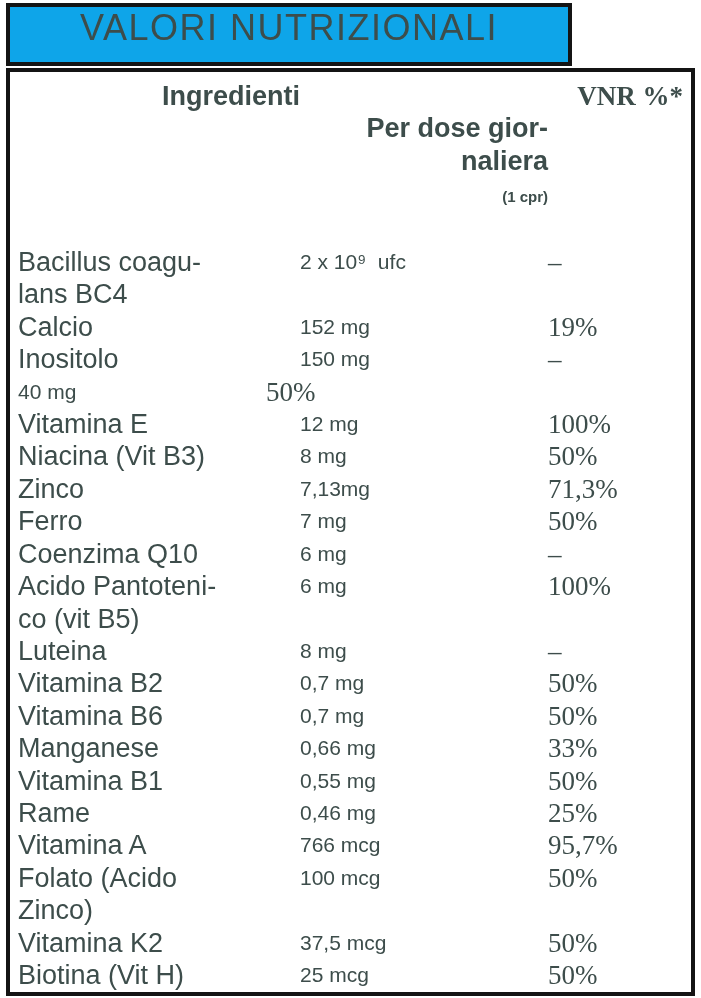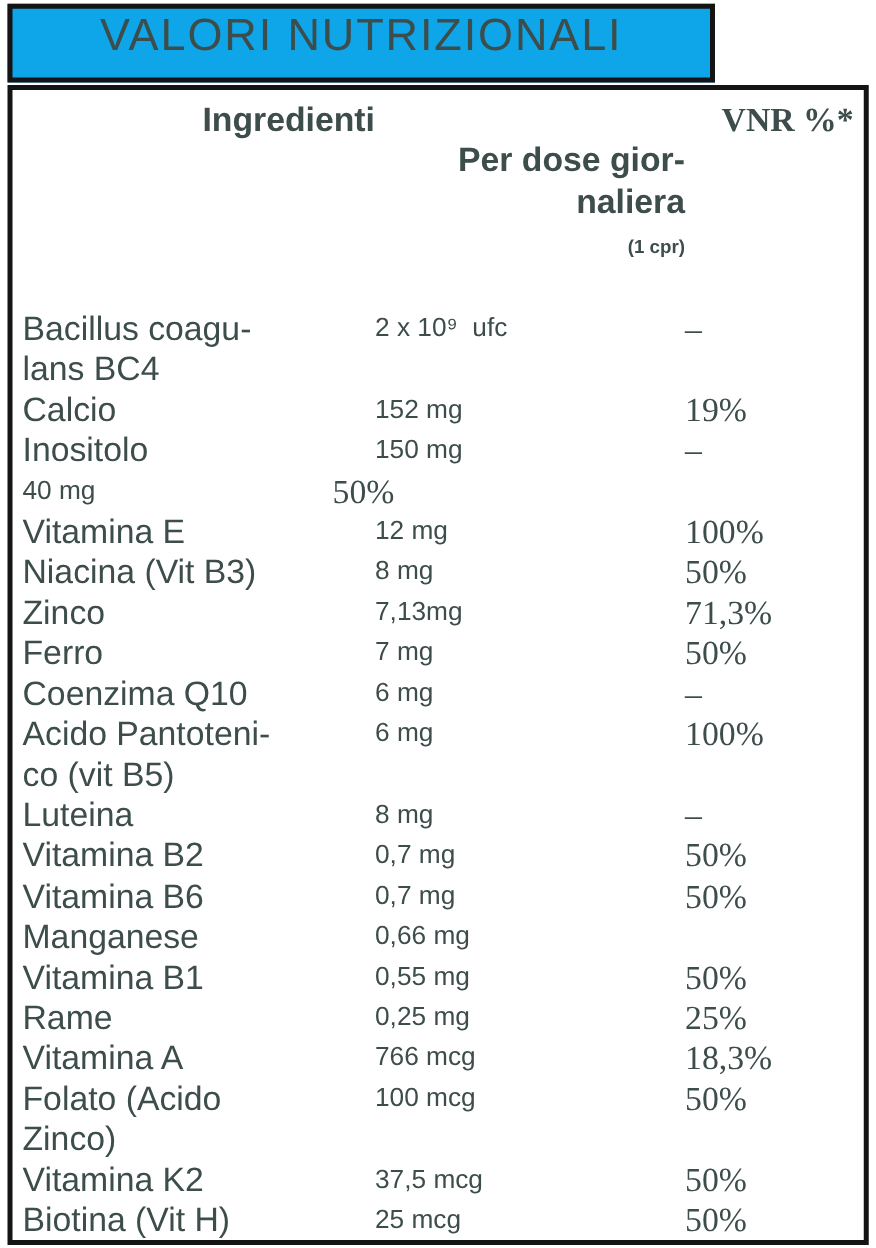--- a/index.html
+++ b/index.html
@@ -155,38 +155,39 @@
 
   <div class="row">
     <div class="cell-name">Vitamina B6</div>
     <div class="cell-dose">0,7 mg</div>
     <div class="cell-vnr">50%</div>
   </div>
 
   <div class="row">
     <div class="cell-name">Manganese</div>
     <div class="cell-dose">0,66 mg</div>
+    <div class="cell-vnr">33%</div>
   </div>
 
   <div class="row">
     <div class="cell-name">Vitamina B1</div>
     <div class="cell-dose">0,55 mg</div>
     <div class="cell-vnr">50%</div>
   </div>
 
   <div class="row">
     <div class="cell-name">Rame</div>
-    <div class="cell-dose">0,25 mg</div>
+    <div class="cell-dose">0,46 mg</div>
     <div class="cell-vnr">25%</div>
   </div>
 
   <div class="row">
     <div class="cell-name">Vitamina A</div>
     <div class="cell-dose">766 mcg</div>
-    <div class="cell-vnr">18,3%</div>
+    <div class="cell-vnr">95,7%</div>
   </div>
 
   <div class="row">
     <div class="cell-name">Folato (Acido
 Zinco)</div>
     <div class="cell-dose">100 mcg</div>
     <div class="cell-vnr">50%</div>
   </div>
 
   <div class="row">

